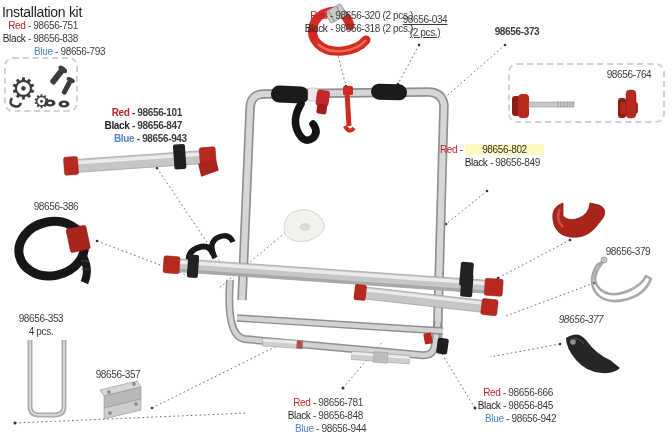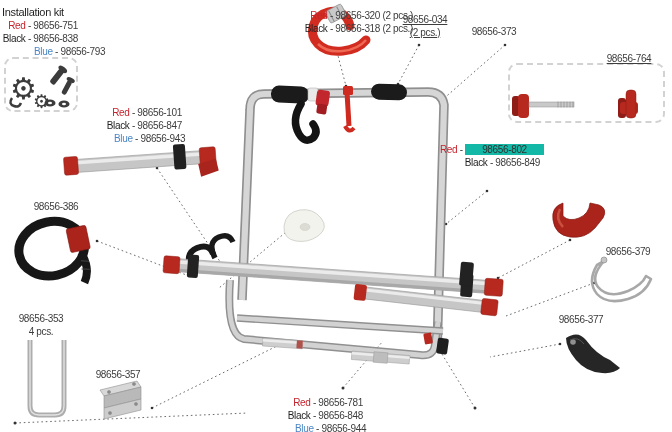--- a/index.html
+++ b/index.html
@@ -4,22 +4,22 @@
 <style>
   html,body{margin:0;padding:0;background:#fff;}
   #stage{position:relative;width:672px;height:432px;background:#ffffff;overflow:hidden;
          font-family:"Liberation Sans",sans-serif;}
   .lbl{position:absolute;font-size:10px;line-height:13px;color:#3d3d3d;
        letter-spacing:-0.35px;white-space:nowrap;}
   .ctr{text-align:center;} .rgt{text-align:right;}
   .w{display:inline;}
   .red{color:#c5232d;} .blk{color:#1f1f1f;margin-top:16px;} .blu{color:#4c86c6;padding-left:32px;}
   .num{color:#3d3d3d;}
-  .hl{background:#14b8a6;color:#2f2f2f;padding:0 17px;text-align:center;}
-  .title{font-size:11px;color:#1f1f1f;text-align:left;letter-spacing:-0.3px;}
+  .hl{background:#fef9c3;color:#2f2f2f;padding:0 17px;text-align:center;}
+  .title{font-size:14px;color:#1f1f1f;text-align:left;letter-spacing:-0.3px;}
   .box{position:absolute;border:2px dashed #d2d2d2;border-radius:9px;background:#fff;}
   svg{position:absolute;left:0;top:0;}
 </style>
 </head>
 <body>
 
 <div id="stage">
 
   <div class="box" style="left:4px;top:57px;width:70px;height:51px;"></div>
   <div class="box" style="left:508px;top:63px;width:153px;height:56px;"></div>
@@ -240,50 +240,55 @@
   <div class="lbl rgt" style="left:253px;top:9px;width:160px;">
     <div><span class="w red">Red</span><span class="w"> - </span><span class="num">98656-320 (2 pcs.)</span></div>
     <div><span class="w blk">Black</span><span class="w"> - </span><span class="num">98656-318 (2 pcs.)</span></div>
   </div>
 
   <div class="lbl ctr" style="left:386px;top:13px;width:78px;text-decoration:underline;">
     <div class="num">98656-034</div>
     <div class="num">(2 pcs.)</div>
   </div>
 
-  <div class="lbl ctr" style="left:458px;top:25px;width:72px;">
+  <div class="lbl ctr" style="left:481px;top:25px;width:72px;font-weight:bold;">
     <span class="num">98656-373</span>
   </div>
 
-  <div class="lbl ctr" style="left:592px;top:52px;width:74px;text-decoration:underline;">
+  <div class="lbl ctr" style="left:592px;top:68px;width:74px;">
     <span class="num">98656-764</span>
   </div>
 
   <div class="lbl rgt" style="left:440px;top:143px;width:100px;">
     <div><span class="w red">Red</span><span class="w"> - </span><span class="num hl">98656-802</span></div>
     <div><span class="w blk">Black</span><span class="w"> - </span><span class="num">98656-849</span></div>
   </div>
 
 
   <div class="lbl ctr" style="left:581px;top:245px;width:94px;">
     <span class="num">98656-379</span>
   </div>
 
-  <div class="lbl ctr" style="left:537px;top:313px;width:88px;">
+  <div class="lbl ctr" style="left:537px;top:313px;width:88px;font-style:italic;">
     <span class="num">98656-377</span>
   </div>
 
+  <div class="lbl rgt" style="left:453px;top:386px;width:100px;">
+    <div><span class="w red">Red</span><span class="w"> - </span><span class="num">98656-666</span></div>
+    <div><span class="w blk">Black</span><span class="w"> - </span><span class="num">98656-845</span></div>
+    <div><span class="w blu">Blue</span><span class="w"> - </span><span class="num">98656-942</span></div>
+  </div>
 
   <div class="lbl rgt" style="left:263px;top:396px;width:100px;">
     <div><span class="w red">Red</span><span class="w"> - </span><span class="num">98656-781</span></div>
     <div><span class="w blk">Black</span><span class="w"> - </span><span class="num">98656-848</span></div>
     <div><span class="w blu">Blue</span><span class="w"> - </span><span class="num">98656-944</span></div>
   </div>
 
-  <div class="lbl rgt" style="left:82px;top:106px;width:100px;">
+  <div class="lbl rgt" style="left:82px;top:106px;width:100px;font-weight:bold;">
     <div><span class="w red">Red</span><span class="w"> - </span><span class="num">98656-101</span></div>
     <div><span class="w blk">Black</span><span class="w"> - </span><span class="num">98656-847</span></div>
     <div><span class="w blu">Blue</span><span class="w"> - </span><span class="num">98656-943</span></div>
   </div>
 
   <div class="lbl ctr" style="left:22px;top:200px;width:68px;">
     <span class="num">98656-386</span>
   </div>
 
   <div class="lbl ctr" style="left:8px;top:312px;width:66px;">

